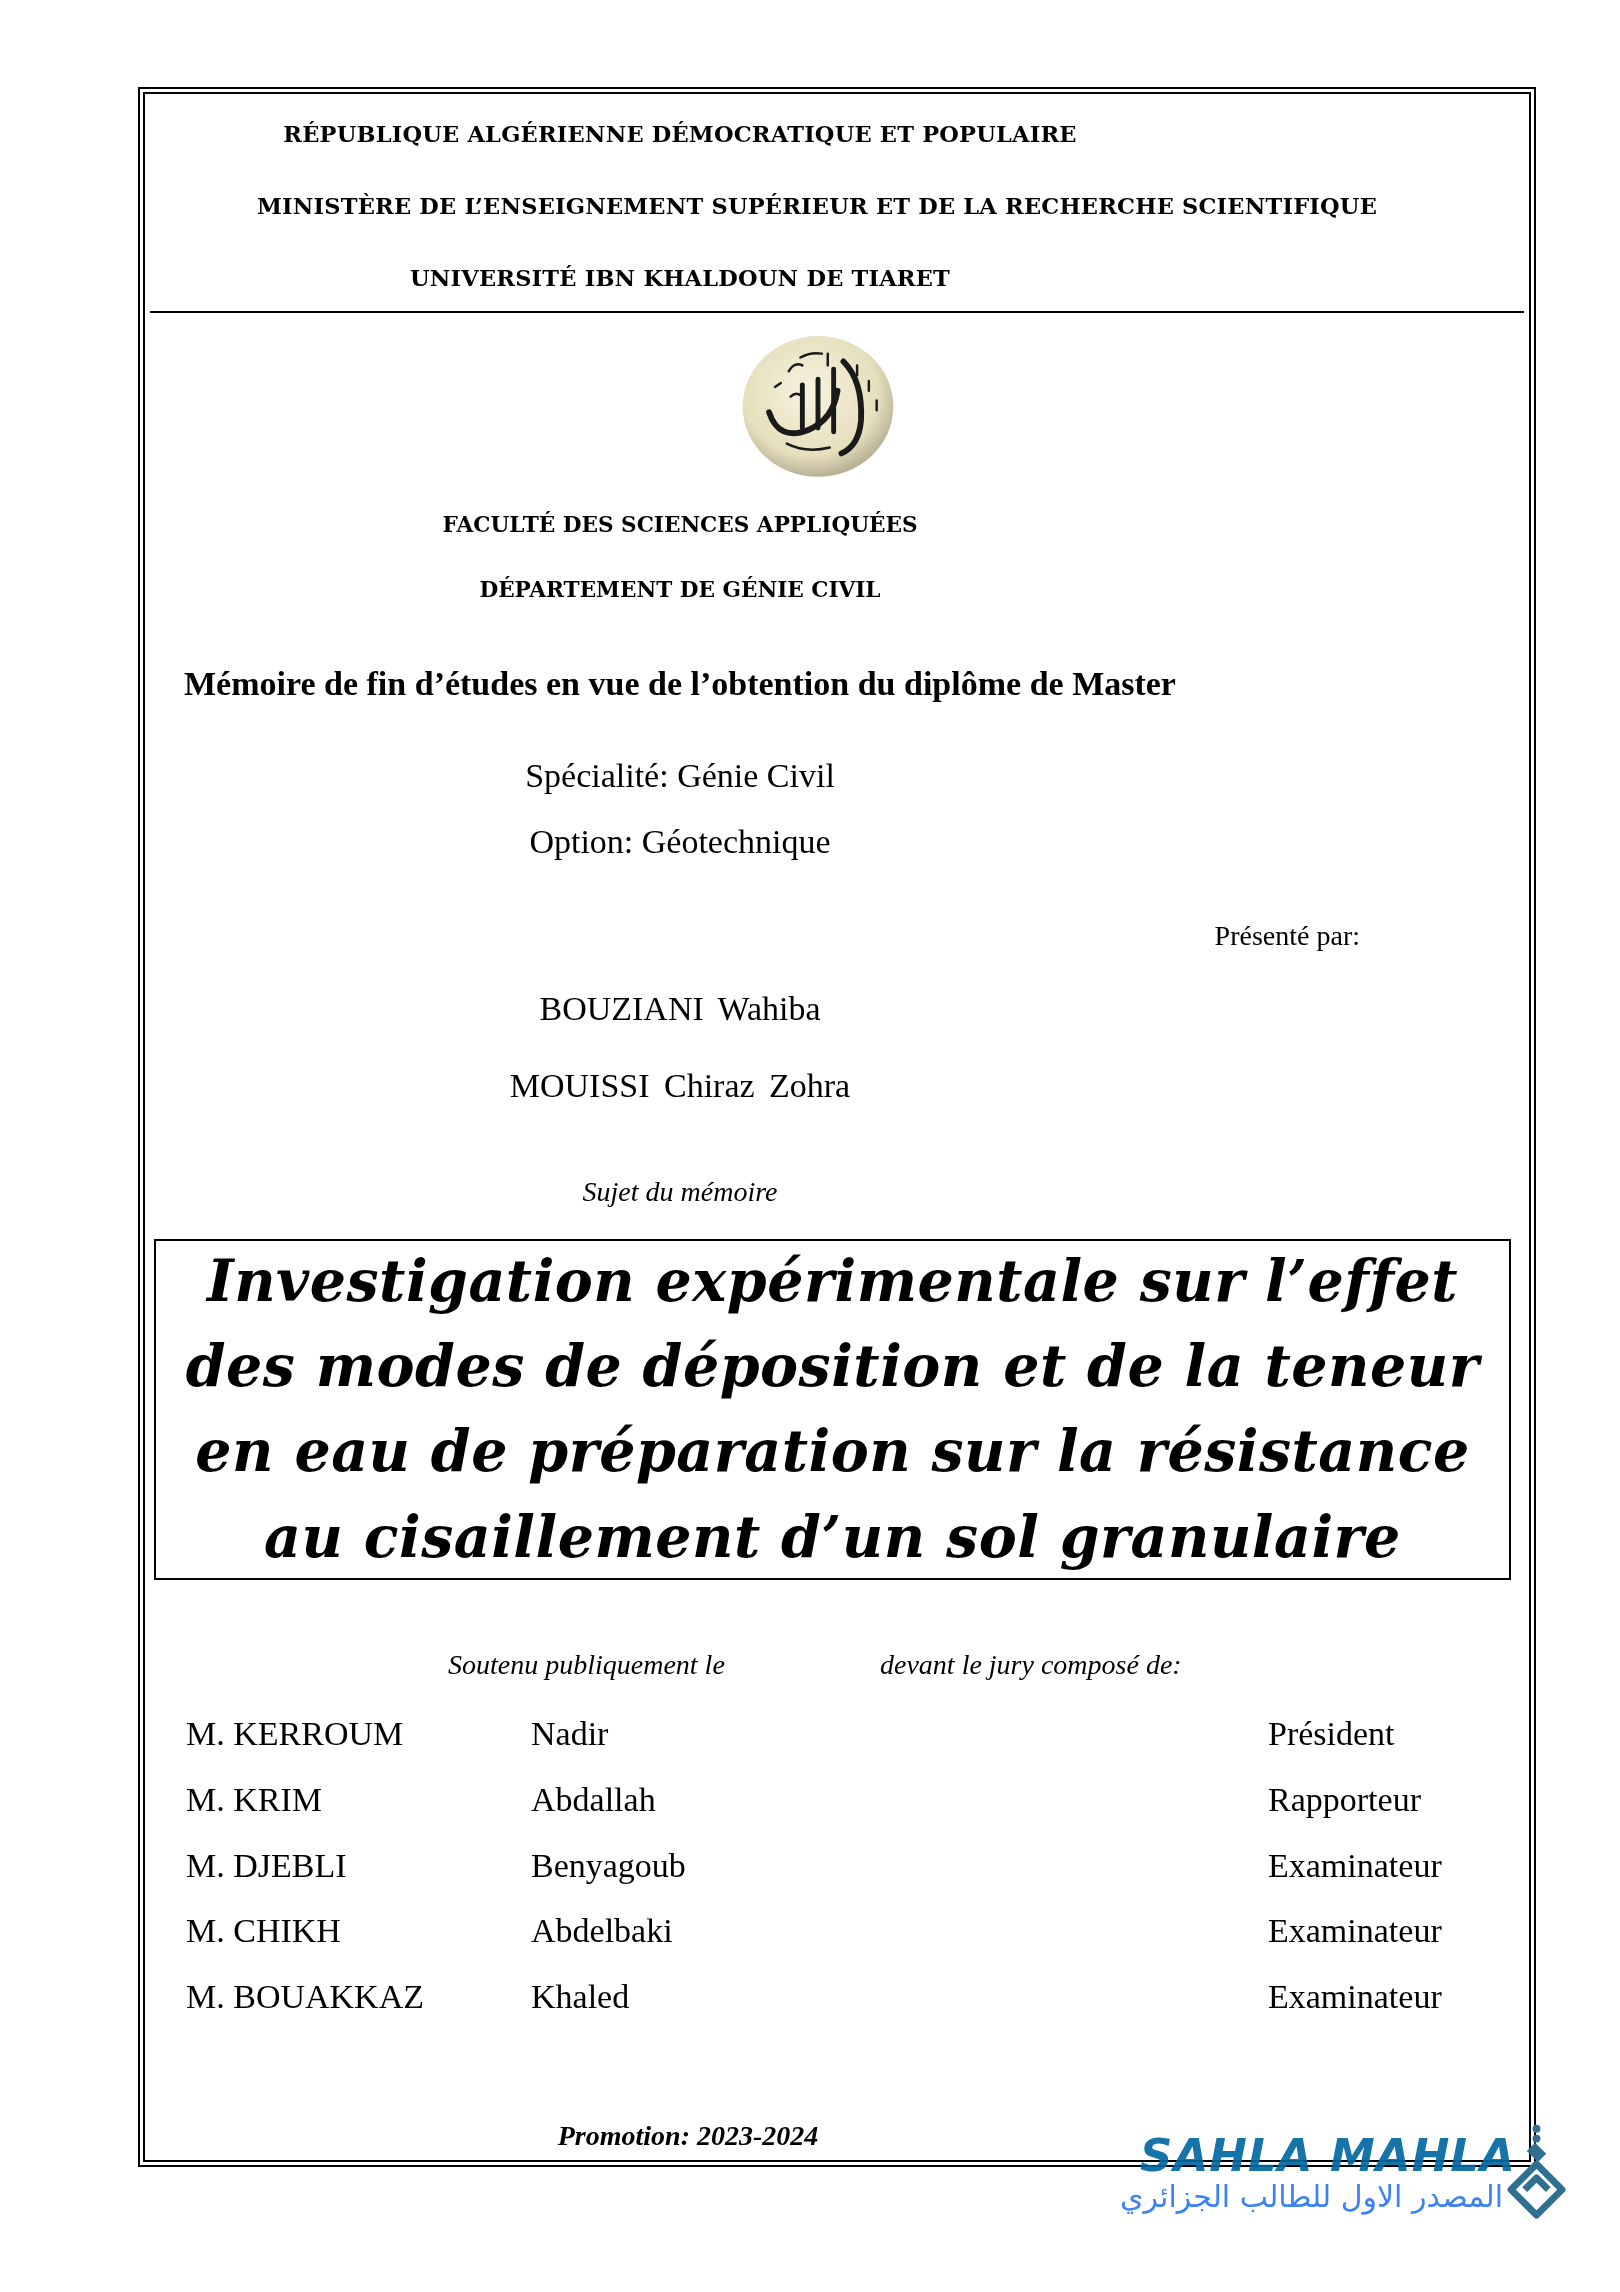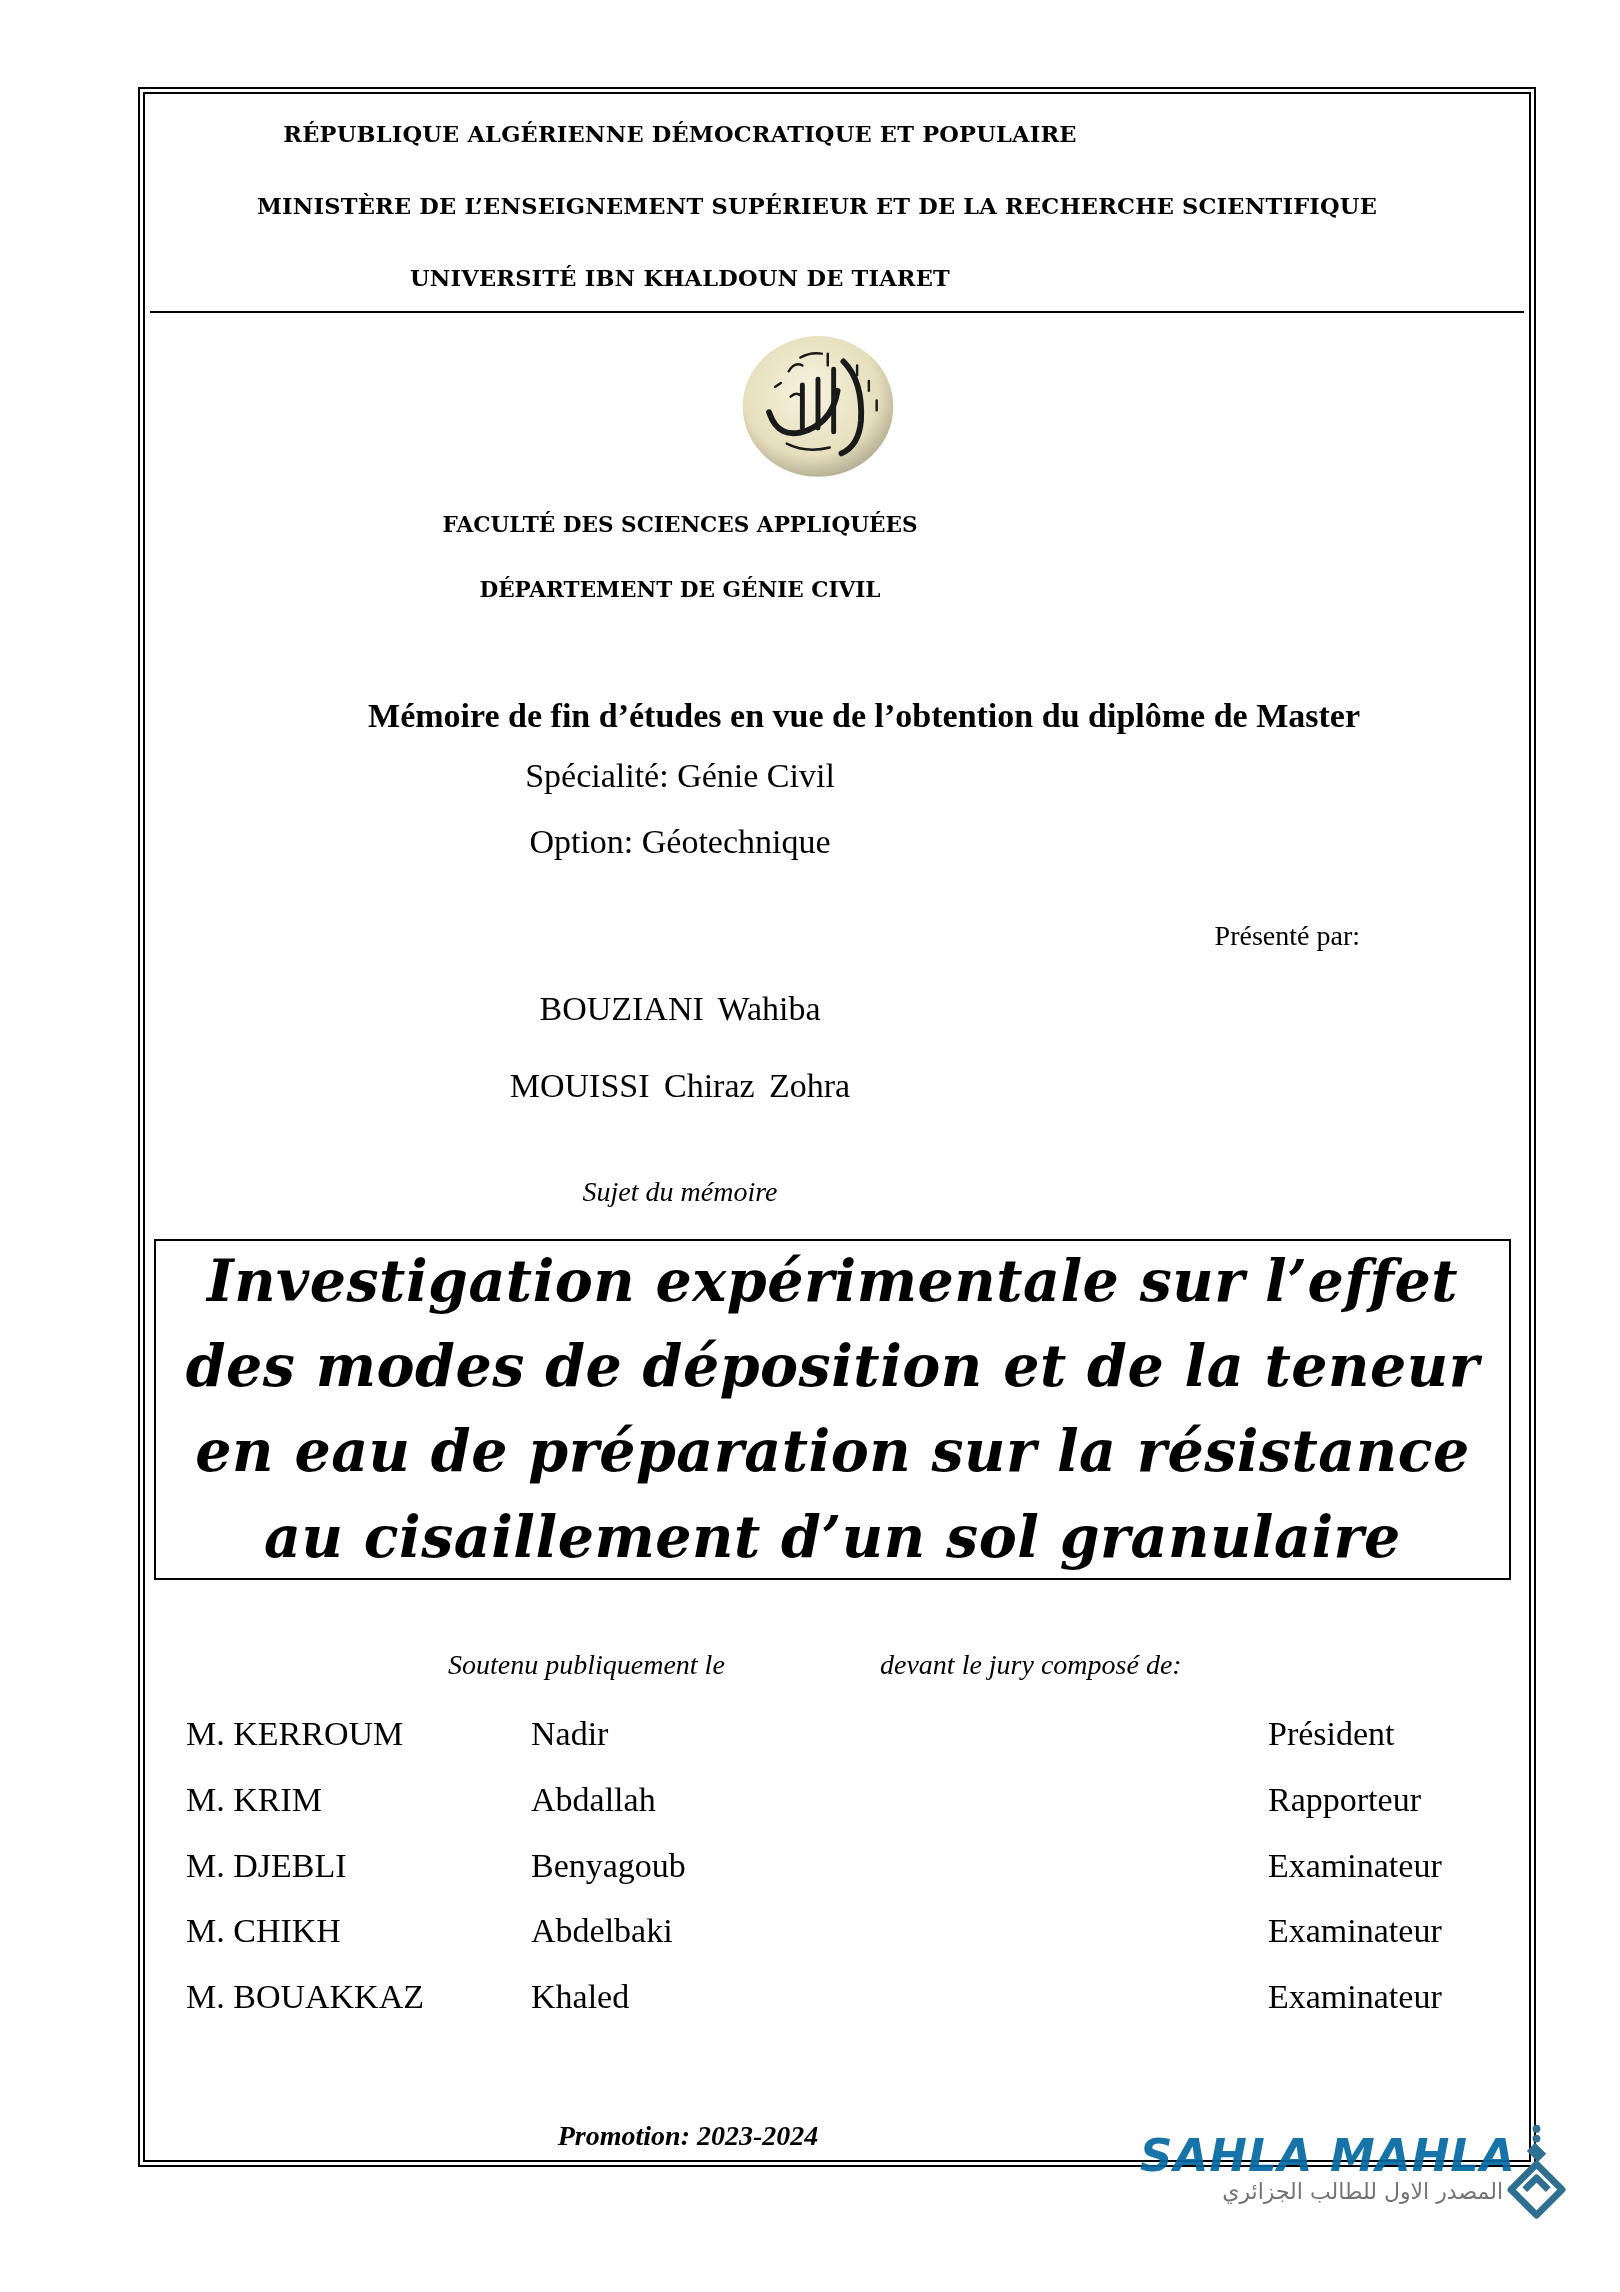--- a/index.html
+++ b/index.html
@@ -30,21 +30,21 @@
 
   .jury-row { position: absolute; left: 0; width: 1361px; height: 43px; font-size: 34px; }
   .jury-row span { position: absolute; top: 0; white-space: nowrap; }
   .c-name { left: 186px; }
   .c-first { left: 531px; }
   .c-role { left: 1268px; }
 
   .promo { font-size: 28px; font-weight: bold; font-style: italic; margin-left: 8px; }
 
   .wm-text { position: absolute; left: 1140px; top: 2129px; font-family: "DejaVu Sans", sans-serif; font-size: 45px; font-weight: bold; color: #0369a1; letter-spacing: 1px; opacity: 0.92; white-space: nowrap; font-style: italic; }
-  .wm-arabic { position: absolute; left: 1140px; top: 2179px; font-family: "DejaVu Sans", sans-serif; font-size: 22px; color: #737373; white-space: nowrap; direction: rtl; width: 363px; }
+  .wm-arabic { position: absolute; left: 1140px; top: 2179px; font-family: "DejaVu Sans", sans-serif; font-size: 30px; color: #3b82f6; white-space: nowrap; direction: rtl; width: 363px; }
   .wm-logo { position: absolute; left: 1503px; top: 2117px; width: 69px; height: 108px; }
 </style>
 </head>
 <body>
 
 <div class="outer-frame"></div>
 
 <div class="abs hdr" style="top:121px;">RÉPUBLIQUE ALGÉRIENNE DÉMOCRATIQUE ET POPULAIRE</div>
 <div class="abs hdr" style="top:193px; left:137px;">MINISTÈRE DE L’ENSEIGNEMENT SUPÉRIEUR ET DE LA RECHERCHE SCIENTIFIQUE</div>
 <div class="abs hdr" style="top:265px;">UNIVERSITÉ IBN KHALDOUN DE TIARET</div>
@@ -65,21 +65,21 @@
     <path d="M74 60 l0 44 M90 54 l0 50 M106 44 l0 64" stroke-width="5"></path>
     <path d="M116 36 q20 20 18 60 q-2 26 -20 34" stroke-width="6"></path>
     <path d="M130 40 l0 10 M142 56 l0 10 M150 76 l0 10" stroke-width="2.5"></path>
     <path d="M62 72 q6 -6 12 0 M46 62 l6 -4 M58 120 q20 10 44 4" stroke-width="2.5"></path>
   </g>
 </svg>
 
 <div class="abs fac" style="top:512px;">FACULTÉ DES SCIENCES APPLIQUÉES</div>
 <div class="abs fac" style="top:577px;">DÉPARTEMENT DE GÉNIE CIVIL</div>
 
-<div class="abs memoire" style="top:697px;text-align:right;">Mémoire de fin d’études en vue de l’obtention du diplôme de Master</div>
+<div class="abs memoire" style="top:665px;">Mémoire de fin d’études en vue de l’obtention du diplôme de Master</div>
 <div class="abs spec" style="top:757px;">Spécialité: Génie Civil</div>
 <div class="abs spec" style="top:823px;">Option: Géotechnique</div>
 
 <div class="abs presente" style="top:920px;text-align:right;">Présenté par:</div>
 <div class="abs author" style="top:990px;">BOUZIANI  Wahiba</div>
 <div class="abs author" style="top:1067px;">MOUISSI  Chiraz  Zohra</div>
 
 <div class="abs sujet" style="top:1176px;">Sujet du mémoire</div>
 
 <div class="title-box">

